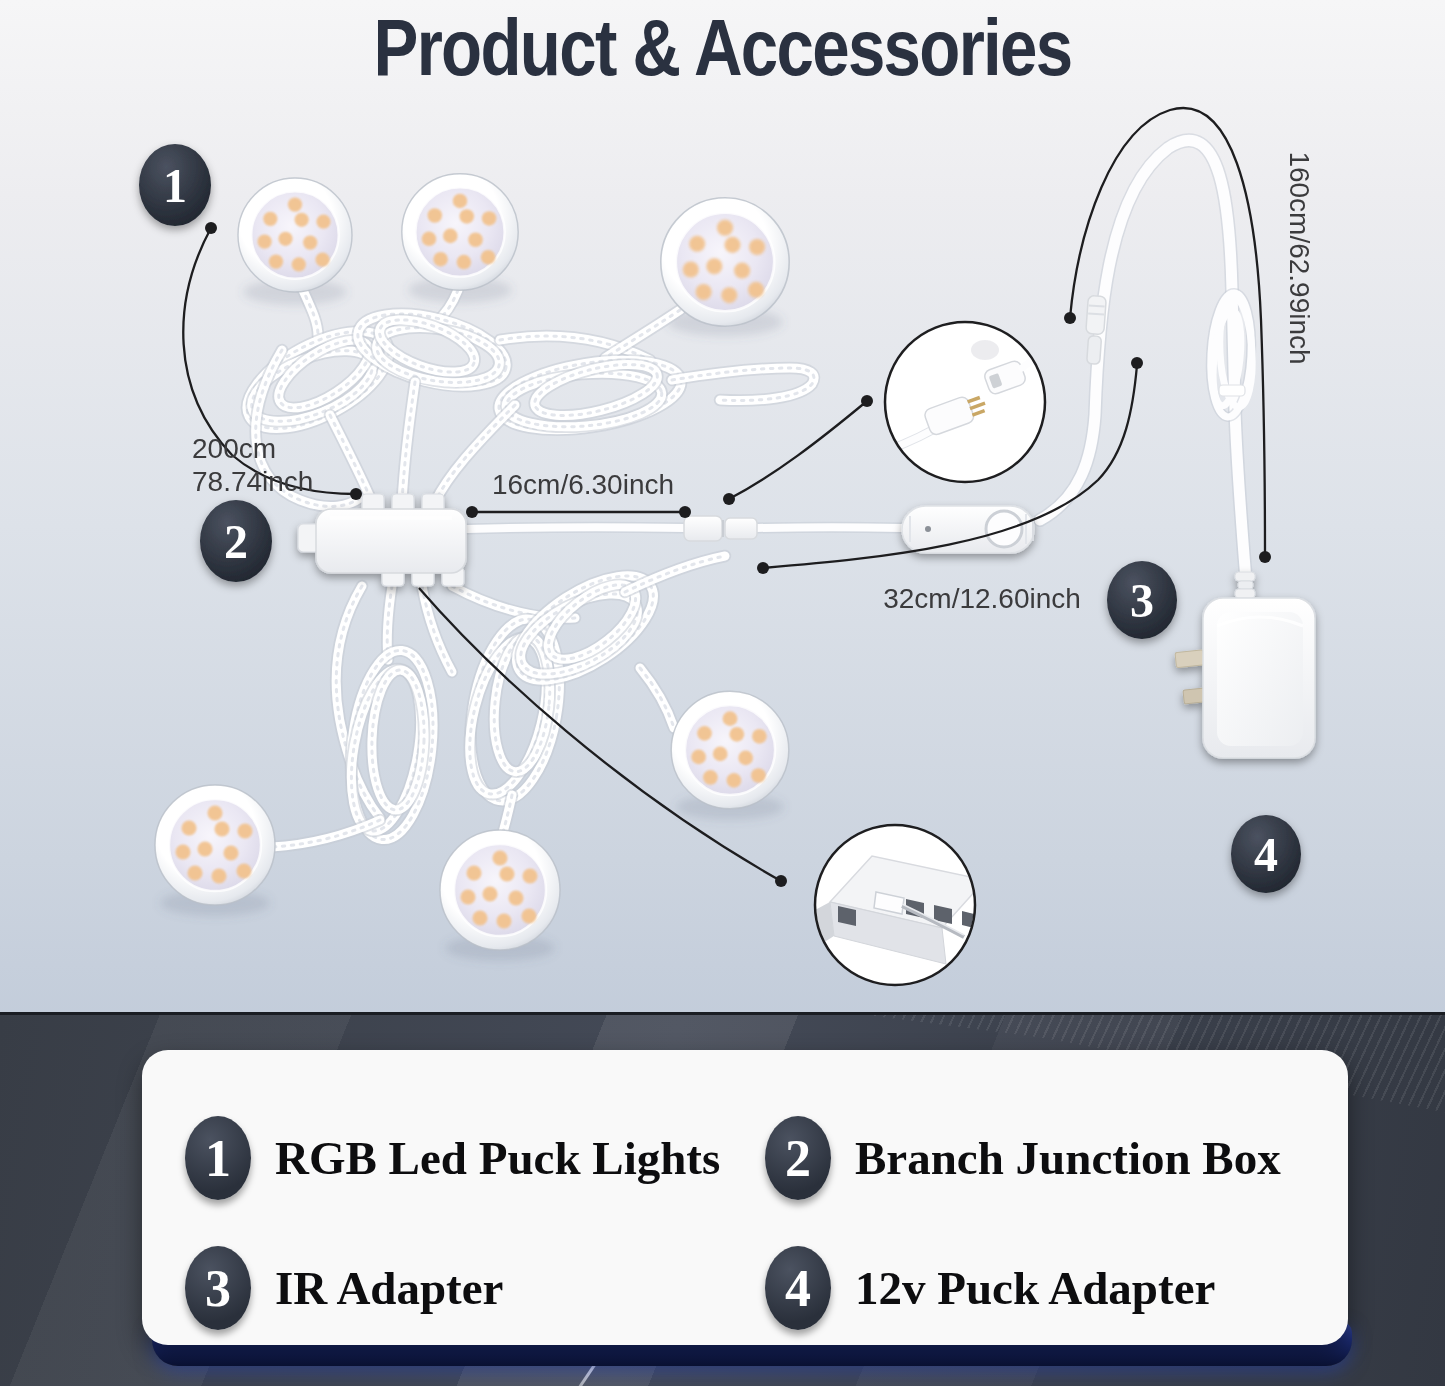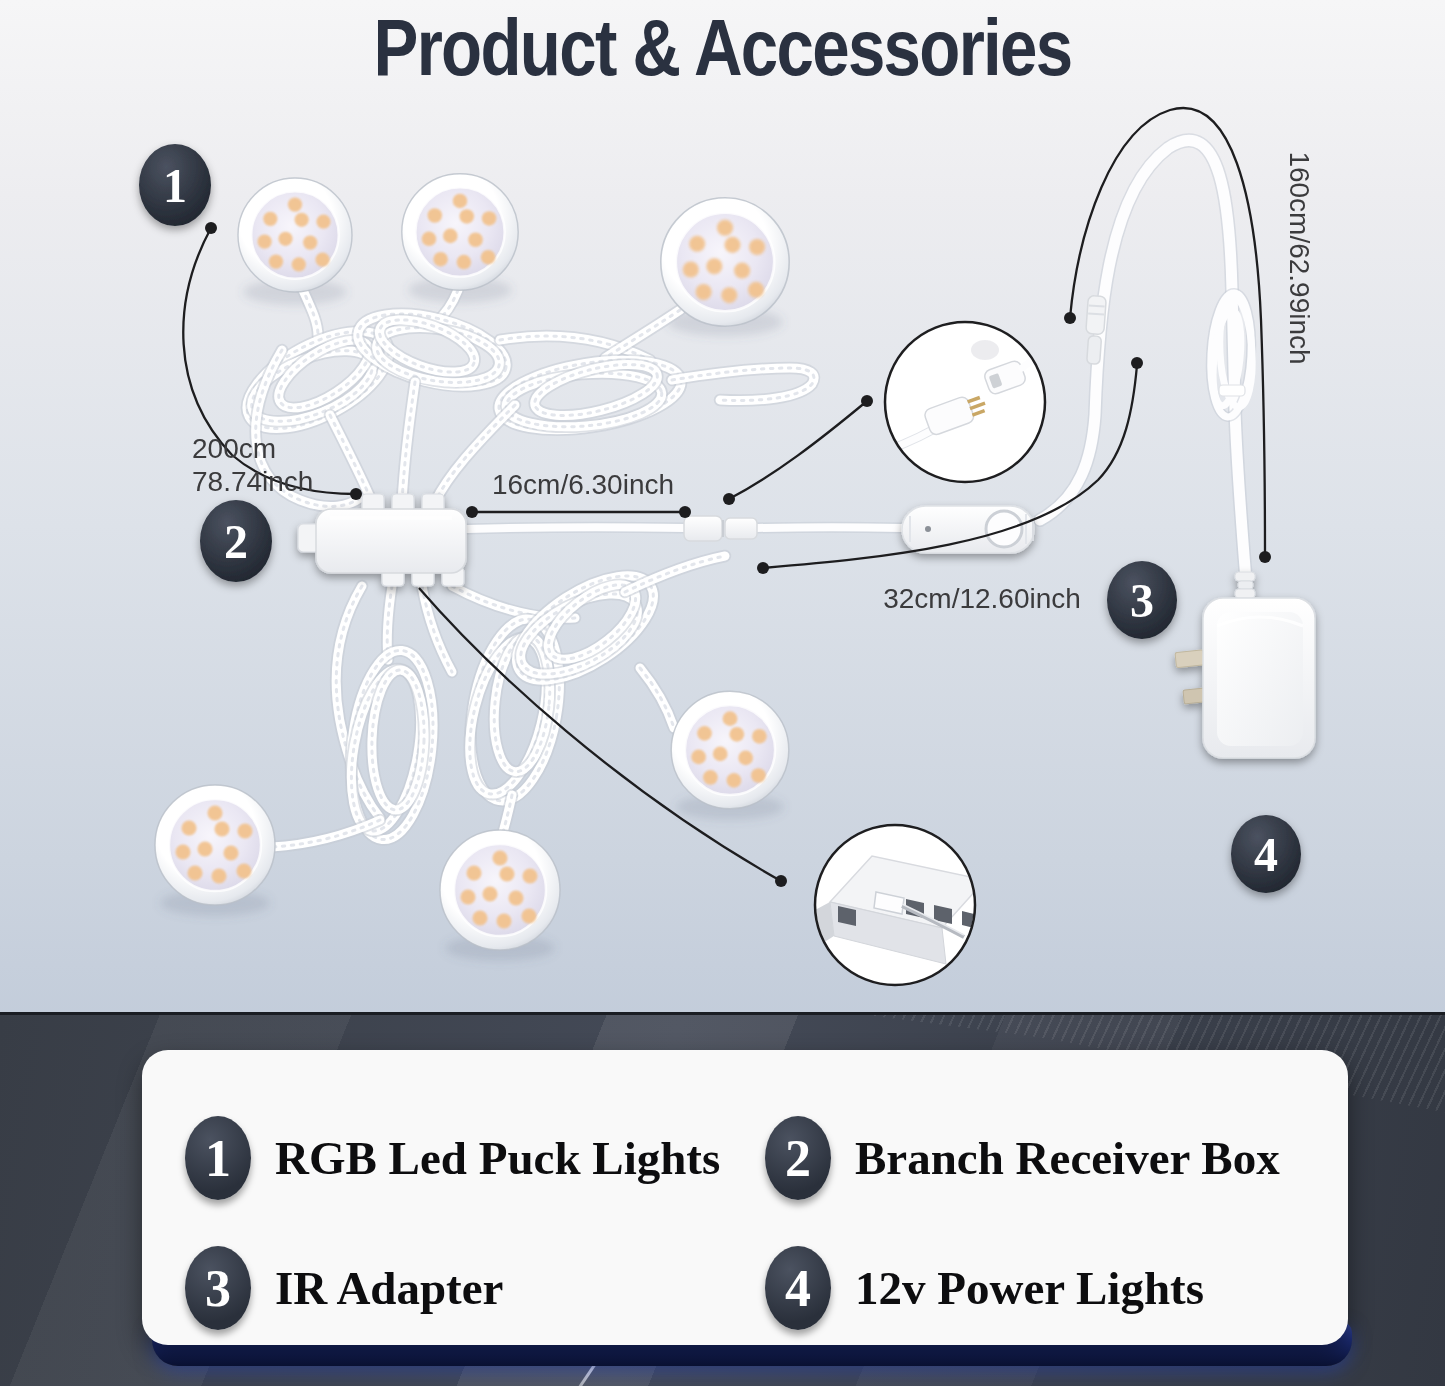--- a/index.html
+++ b/index.html
@@ -422,24 +422,24 @@
   <div id="glowstrip"></div>
 
   <div id="legend-panel"></div>
 
   <div class="legend-item li-1">
     <div class="legend-badge">1</div>
     <div class="legend-label">RGB Led Puck Lights</div>
   </div>
   <div class="legend-item li-2">
     <div class="legend-badge">2</div>
-    <div class="legend-label">Branch Receiver Box</div>
+    <div class="legend-label">Branch Junction Box</div>
   </div>
   <div class="legend-item li-3">
     <div class="legend-badge">3</div>
     <div class="legend-label">IR Adapter</div>
   </div>
   <div class="legend-item li-4">
     <div class="legend-badge">4</div>
-    <div class="legend-label">12v Power Lights</div>
+    <div class="legend-label">12v Puck Adapter</div>
   </div>
 
 </div>
 
 </body></html>

